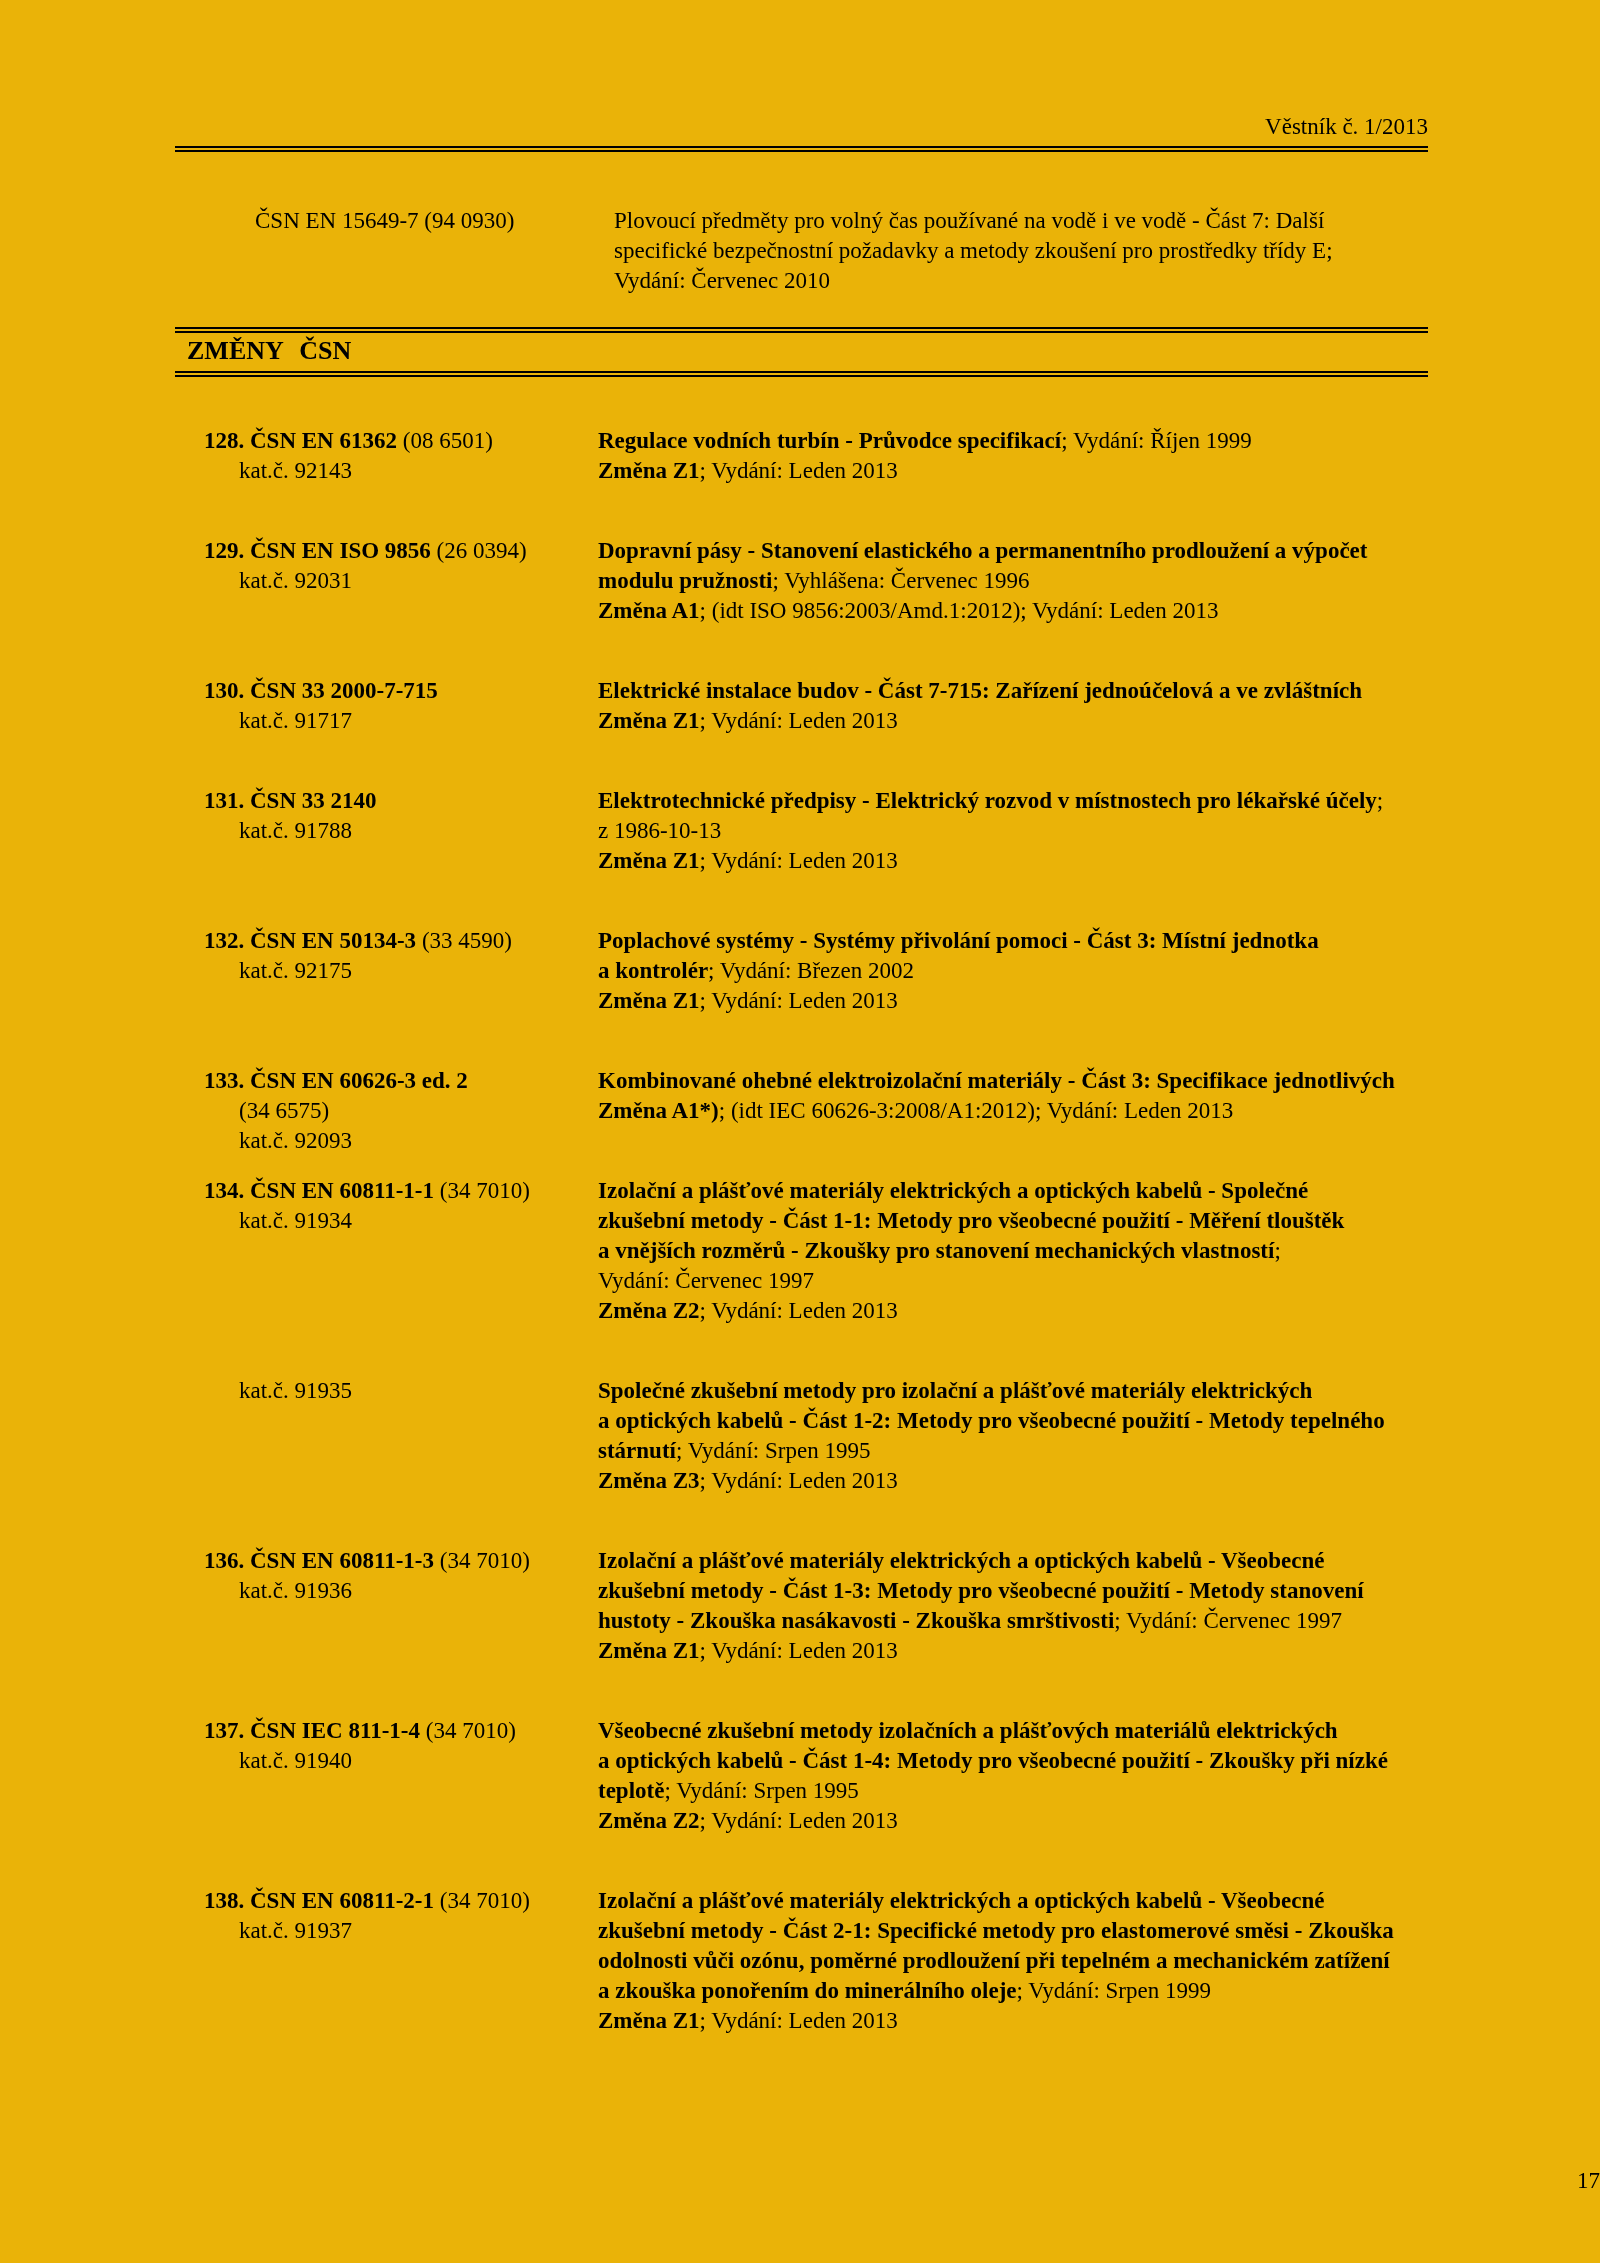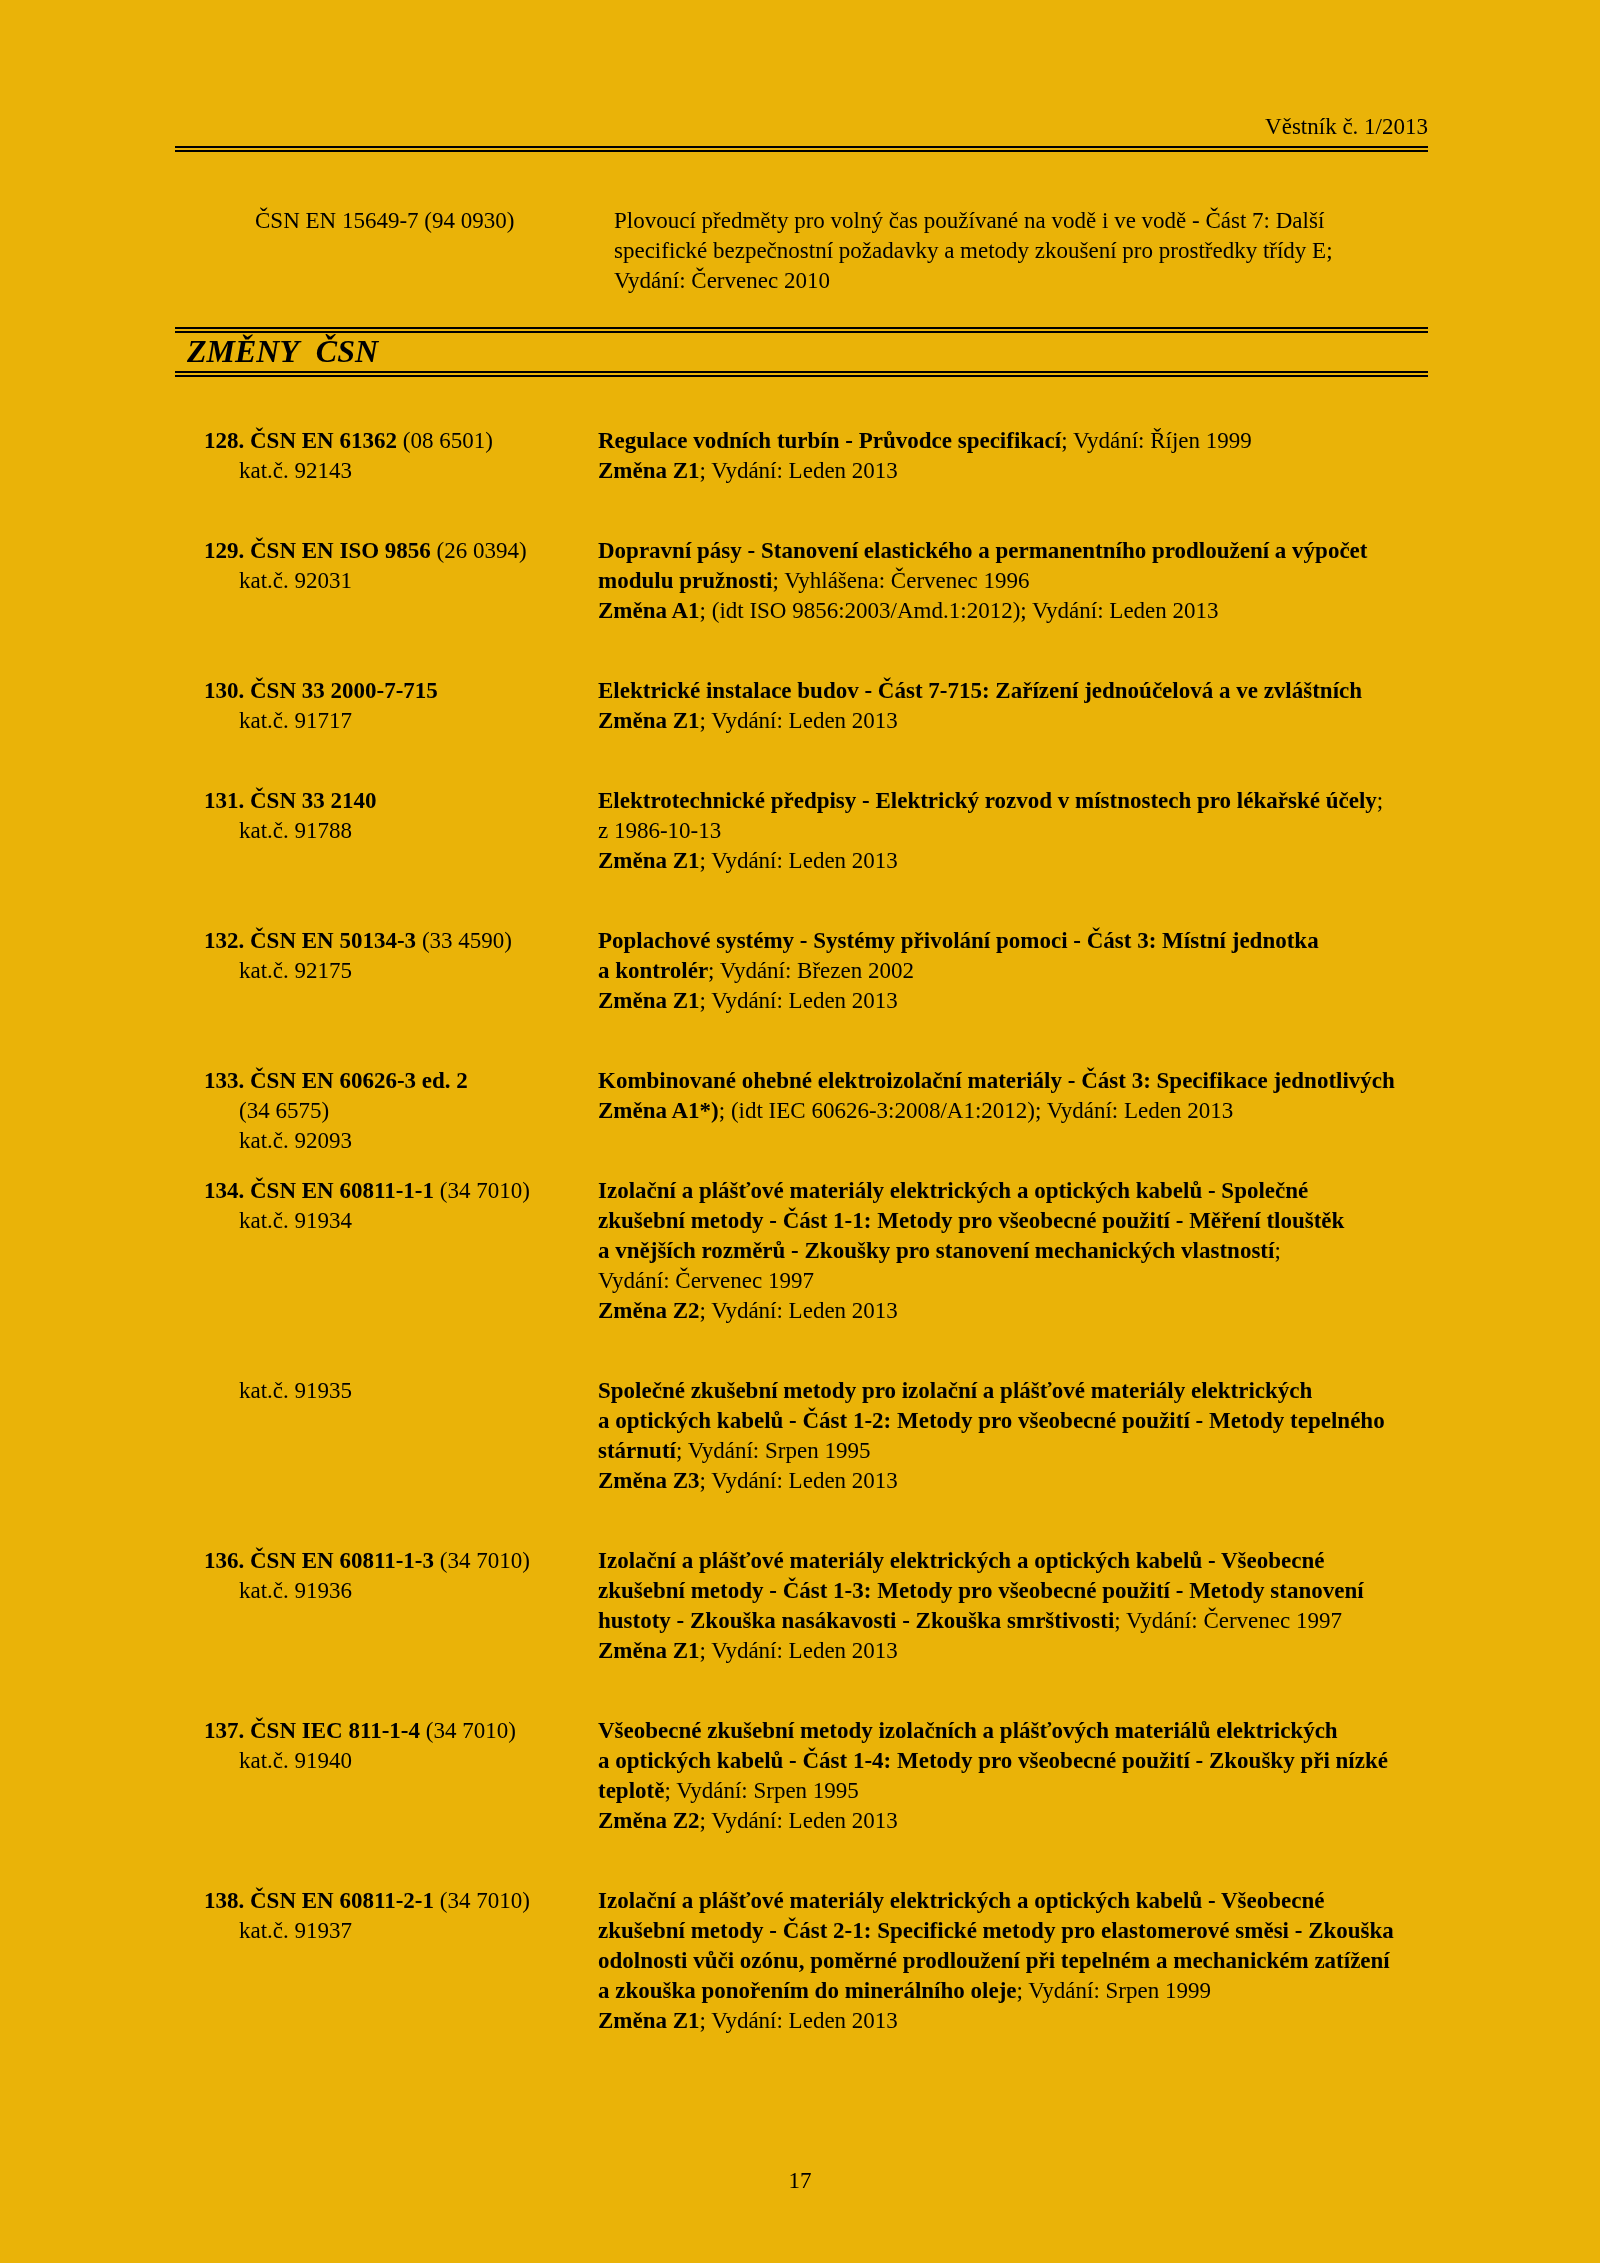--- a/index.html
+++ b/index.html
@@ -26,33 +26,32 @@
   #rule-top{top:146px;}
   #section-rule-top{top:327px;}
   #section-rule-bottom{top:371px;}
   #journal-header{
     position:absolute;top:112px;left:175px;width:1253px;
     text-align:right;
   }
   #pre-entries{position:absolute;top:206px;left:8px;right:0;padding-left:24px;}
   #section-title{
     position:absolute;top:336px;left:187px;
-    font-weight:bold;font-size:32px;line-height:30px;
+    font-weight:bold;font-size:26px;line-height:30px;
     word-spacing:10px;
-    font-style:italic;
   }
   #entries{position:absolute;top:426px;left:16px;right:0;}
   .entry{position:relative;margin-bottom:50px;}
   .leftcol{position:absolute;left:0;top:0;}
   .lnum{padding-left:188px;}
   .lsub{padding-left:223px;}
   .desccol{margin-left:582px;}
   #page-number{
     position:absolute;top:2166px;left:0;right:0;
-    text-align:center;
+    text-align:right;
   }
 </style>
 </head>
 <body>
 
 <div class="page">
 
   <div id="journal-header" class="line">Věstník č. 1/2013</div>
 
   <div id="rule-top" class="rule"></div>

